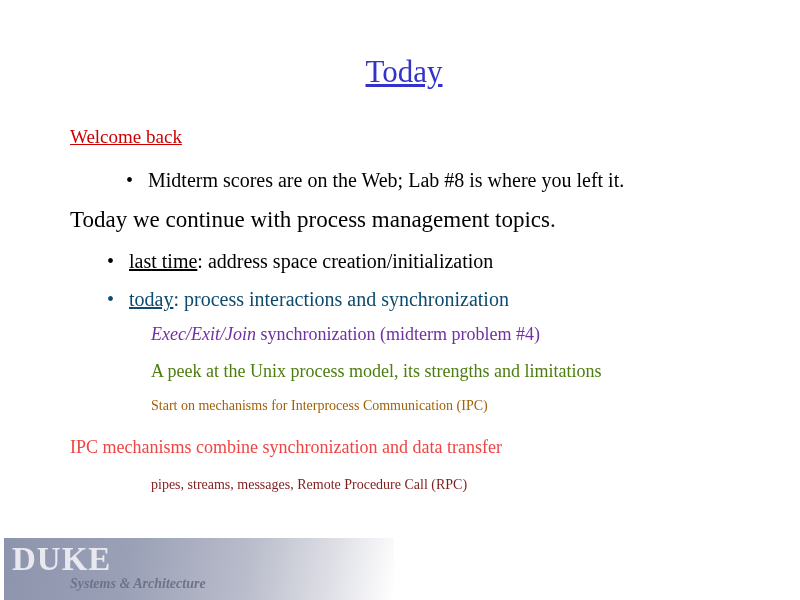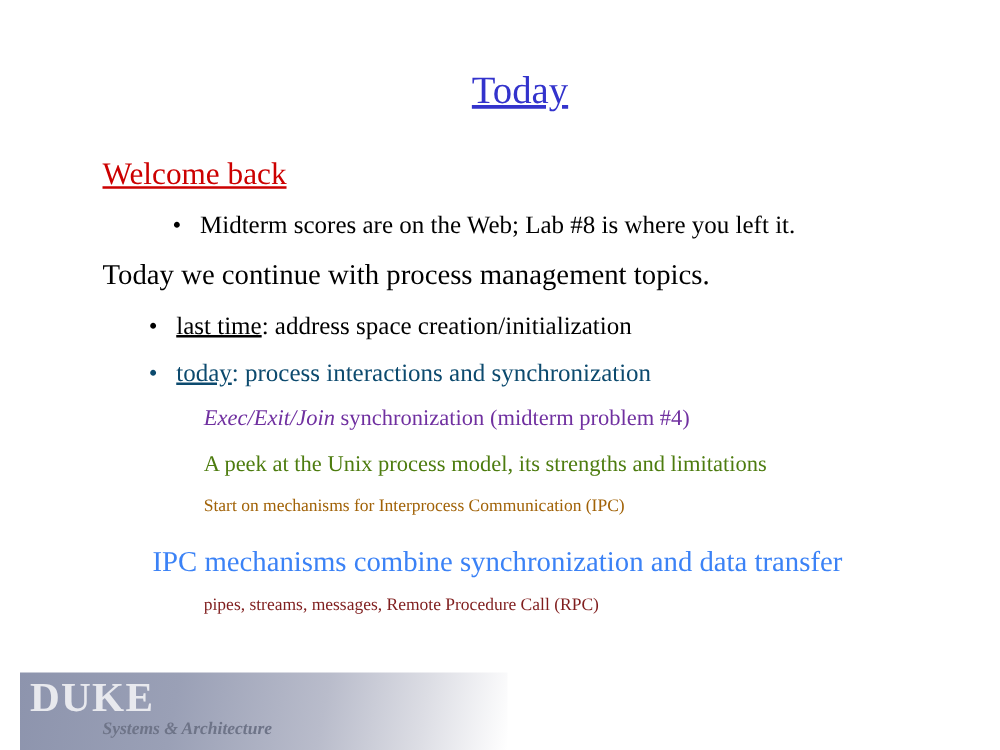--- a/index.html
+++ b/index.html
@@ -9,21 +9,21 @@
   body {
     width: 800px;
     height: 600px;
     background: #ffffff;
     font-family: "Liberation Serif", serif;
     overflow: hidden;
     position: relative;
   }
   #slide {
     position: absolute;
-    left: 16px; top: 0;
+    left: 4px; top: 0;
     width: 679px;
     height: 600px;
   }
   .title {
     position: absolute;
     left: 0;
     top: 54px;
     width: 800px;
     text-align: center;
     font-size: 31px;
@@ -33,21 +33,21 @@
   }
   .line {
     position: absolute;
     font-family: "Liberation Serif", serif;
     white-space: nowrap;
   }
 
   .l-welcome {
     left: 66px;
     top: 126px;
-    font-size: 25px;
+    font-size: 19px;
     color: #cc0000;
     text-decoration: underline;
   }
   .l-bullet1 {
     left: 122px;
     top: 169px;
     font-size: 20px;
     color: #000000;
   }
   .l-head2 {
@@ -82,23 +82,22 @@
   }
   .l-sub3 {
     left: 147px;
     top: 398px;
     font-size: 14px;
     color: #a16207;
   }
   .l-head3 {
     left: 66px;
     top: 437px;
-    font-size: 23px;
-    color: #3b82f6;
-    margin-left: 40px;
+    font-size: 18px;
+    color: #ef4444;
   }
   .l-sub4 {
     left: 147px;
     top: 477px;
     font-size: 14px;
     color: #7f1d1d;
   }
 
   .u { text-decoration: underline; text-align: right; }
   .i { font-style: italic; }

